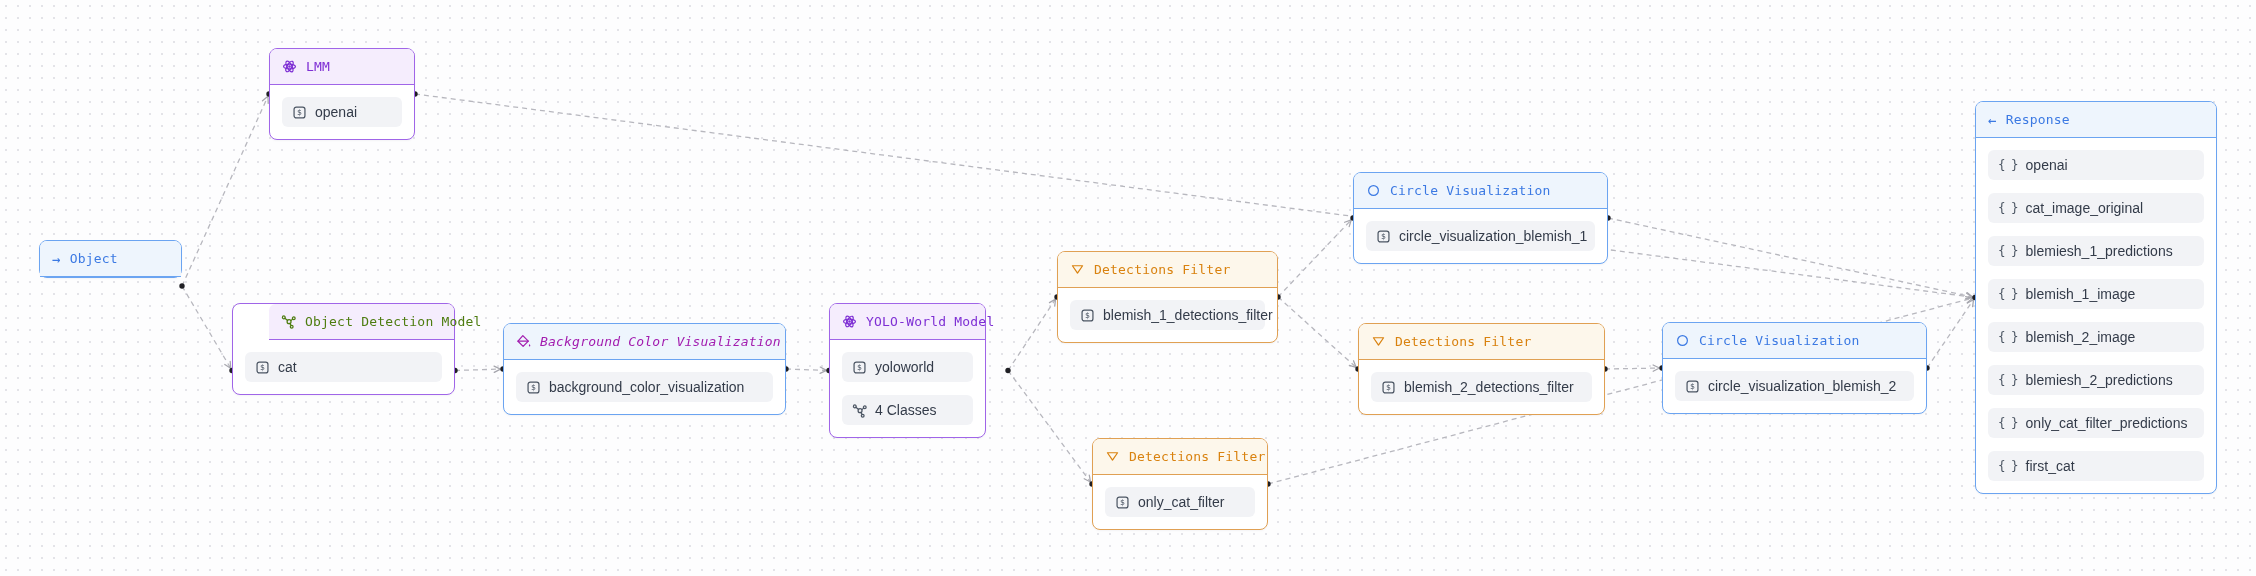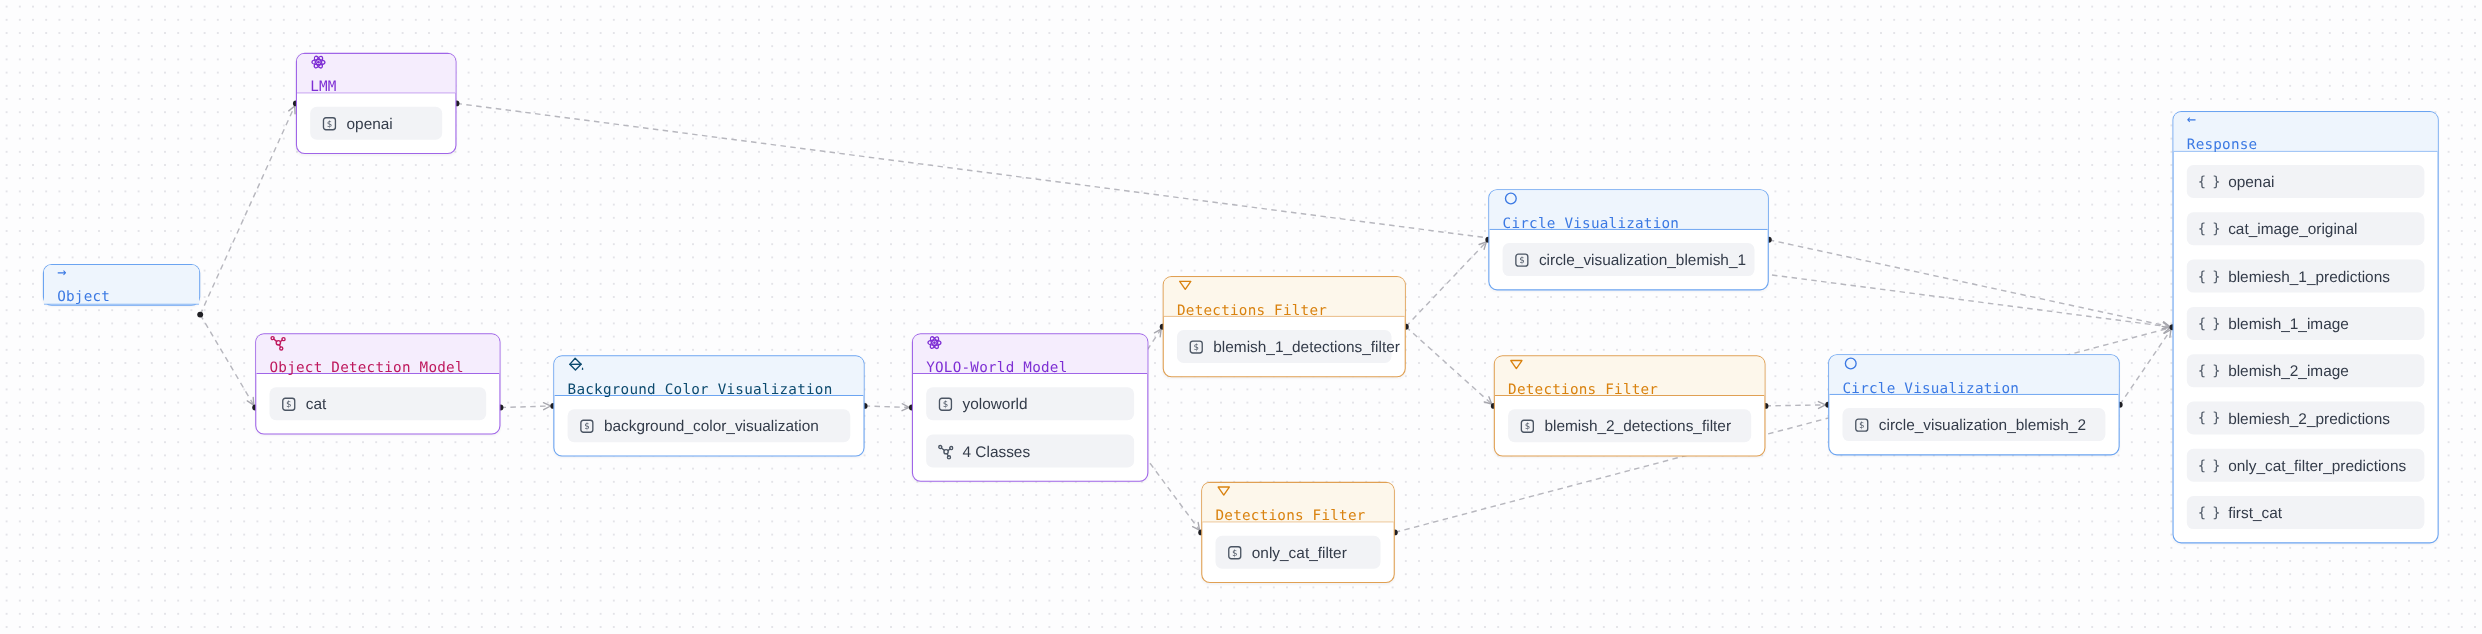--- a/index.html
+++ b/index.html
@@ -18,30 +18,29 @@
 
   .node{
     position:absolute;
     z-index:1;
     background:#ffffff;
     border:1.5px solid #999;
     border-radius:8px;
     box-shadow:0 1px 2px rgba(20,20,40,.04);
   }
   .node-header{
-    display:flex;align-items:flex-start;gap:9px;
+    display:flex;align-items:center;gap:9px;
     height:36px;
     padding:0 12px;
     border-bottom:1.5px solid;
     border-top-left-radius:6.5px;border-top-right-radius:6.5px;
     font-family:"DejaVu Sans Mono",monospace;
     font-size:13px;
     letter-spacing:.2px;
     white-space:nowrap;
-    flex-direction:column;
   }
   .node-title{line-height:1;}
   .node-body{padding:12px;display:flex;flex-direction:column;gap:13px;}
   .node-item{
     display:flex;align-items:center;gap:8px;
     height:30px;
     padding:0 10px;
     border-radius:6px;
     background:#f2f3f6;
     font-size:14px;
@@ -127,21 +126,21 @@
         </div>
       </div>
     </div>
     <div class="node" style="left: 39px; top: 240px; width: 143px; border-color: rgb(107, 164, 241);">
       <div class="node-header" style="background: rgb(238, 245, 253); border-bottom-color: rgb(107, 164, 241); color: rgb(59, 121, 227);">
         <span class="glyph-ico ">→</span>
         <span class="node-title">Object</span>
       </div>
     </div>
     <div class="node" style="left: 232px; top: 303px; width: 223px; border-color: rgb(160, 101, 232);">
-      <div class="node-header" style="background: rgb(245, 237, 253); border-bottom-color: rgb(160, 101, 232); color: #be185d;">
+      <div class="node-header" style="background: rgb(245, 237, 253); border-bottom-color: rgb(160, 101, 232); color: #4d7c0f; margin-left: 36px;">
         <span class=" hdr-ico">
           <svg width="15" height="15" viewBox="0 0 16 16" fill="none" stroke="currentColor" stroke-width="1.3" stroke-linecap="round" stroke-linejoin="round">
             <circle cx="8.6" cy="8.2" r="2.1"></circle>
             <circle cx="3" cy="3.6" r="1.5"></circle>
             <circle cx="13.6" cy="4.6" r="1.5"></circle>
             <circle cx="11.4" cy="13.6" r="1.5"></circle>
             <path d="M7.1 7 L4.1 4.5"></path>
             <path d="M10.5 7.1 L12.4 5.5"></path>
             <path d="M9.5 10 L10.8 12.3"></path>
           </svg>
@@ -154,21 +153,21 @@
             <svg width="15" height="15" viewBox="0 0 16 16" fill="none" stroke="currentColor" stroke-width="1.3" stroke-linecap="round" stroke-linejoin="round">
               <rect x="2.2" y="2.2" width="11.6" height="11.6" rx="2.4"></rect>
               <text x="8" y="11.1" text-anchor="middle" font-size="8.5" font-family="DejaVu Sans Mono, monospace" fill="currentColor" stroke="none">$</text>
             </svg>
           </span>
           <span>cat</span>
         </div>
       </div>
     </div>
     <div class="node" style="left: 503px; top: 323px; width: 283px; border-color: rgb(107, 164, 241);">
-      <div class="node-header" style="background: rgb(238, 245, 253); border-bottom-color: rgb(107, 164, 241); color: #0c4a6e;">
+      <div class="node-header" style="background: rgb(238, 245, 253); border-bottom-color: rgb(107, 164, 241); color: #a21caf; font-style: italic;">
         <span class=" hdr-ico">
           <svg width="15" height="15" viewBox="0 0 16 16" fill="none" stroke="currentColor" stroke-width="1.3" stroke-linecap="round" stroke-linejoin="round">
             <path d="M7.3 1.8 L13.1 7.6 L7.6 13.2 L2.1 7.7 Z"></path>
             <path d="M2.1 7.7 L13.1 7.6"></path>
             <path d="M14.5 10.6 c -1 1.5 -1 2.6 0 2.6 c 1 0 1 -1.1 0 -2.6 Z" fill="currentColor" stroke="none"></path>
           </svg>
         </span>
         <span class="node-title">Background Color Visualization</span>
       </div>
       <div class="node-body">
@@ -176,21 +175,21 @@
           <span class="hdr-ico i-ico">
             <svg width="15" height="15" viewBox="0 0 16 16" fill="none" stroke="currentColor" stroke-width="1.3" stroke-linecap="round" stroke-linejoin="round">
               <rect x="2.2" y="2.2" width="11.6" height="11.6" rx="2.4"></rect>
               <text x="8" y="11.1" text-anchor="middle" font-size="8.5" font-family="DejaVu Sans Mono, monospace" fill="currentColor" stroke="none">$</text>
             </svg>
           </span>
           <span>background_color_visualization</span>
         </div>
       </div>
     </div>
-    <div class="node" style="left: 829px; top: 303px; width: 215px; border-color: rgb(160, 101, 232);">
+    <div class="node" style="left: 829px; top: 303px; width: 157px; border-color: rgb(160, 101, 232);">
       <div class="node-header" style="background: rgb(245, 237, 253); border-bottom-color: rgb(160, 101, 232); color: rgb(126, 47, 212);">
         <span class=" hdr-ico">
           <svg width="15" height="15" viewBox="0 0 16 16" fill="none" stroke="currentColor" stroke-width="1.3" stroke-linecap="round" stroke-linejoin="round">
             <ellipse cx="8" cy="8" rx="6.3" ry="2.5"></ellipse>
             <ellipse cx="8" cy="8" rx="6.3" ry="2.5" transform="rotate(60 8 8)"></ellipse>
             <ellipse cx="8" cy="8" rx="6.3" ry="2.5" transform="rotate(120 8 8)"></ellipse>
             <circle cx="8" cy="8" r="1.3" fill="currentColor" stroke="none"></circle>
           </svg>
         </span>
         <span class="node-title">YOLO-World Model</span>

